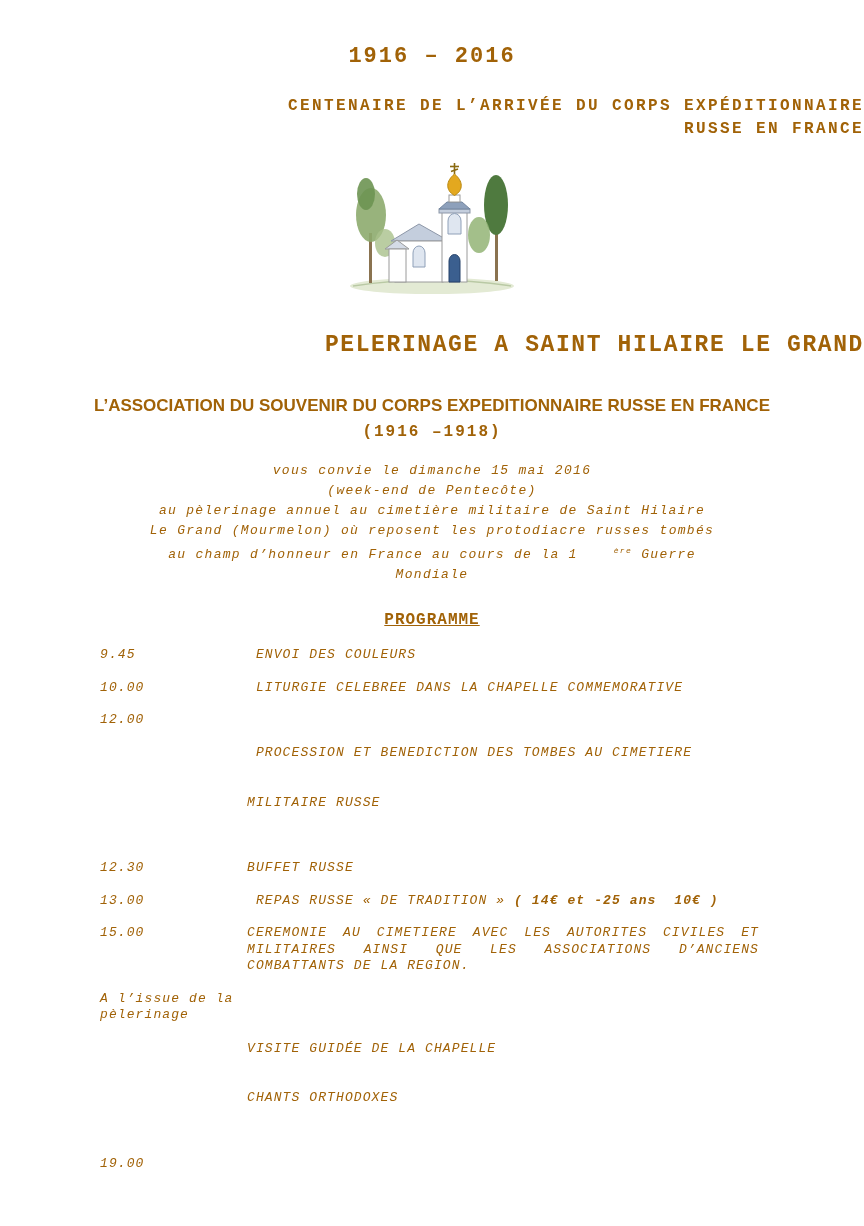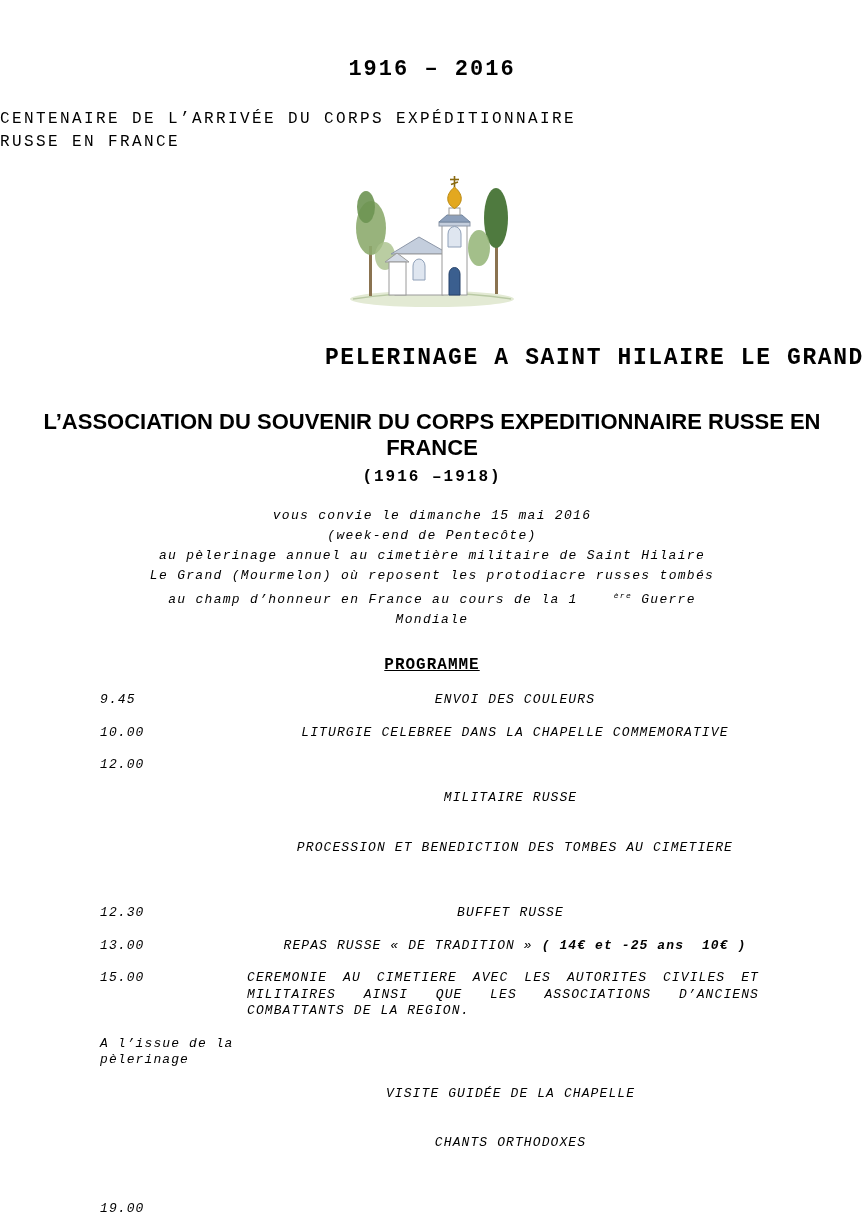--- a/index.html
+++ b/index.html
@@ -2,35 +2,35 @@
 <html><head>
 <meta charset="utf-8">
 <style>
   html, body { margin:0; padding:0; background:#ffffff; }
   .page {
     position:relative;
     width:864px; height:1226px;
     margin:0 auto;
     background:#ffffff;
     box-sizing:border-box;
-    padding-top:57px;
+    padding-top:44px;
     overflow:hidden;
     font-family:"Liberation Mono","DejaVu Sans Mono",monospace;
-    color:#000000;
+    color:#a16207;
   }
   .years {
     text-align:center;
     font-weight:bold;
     font-size:22px;
     letter-spacing:2px;
   }
   .heading {
     margin-top:26px;
-    text-align:left;
-    font-weight:normal;
+    text-align:right;
+    font-weight:bold;
     font-size:16px;
     letter-spacing:2.4px;
     line-height:23px;
   }
   .chapel-wrap {
     margin-top:20px;
     display:flex;
     justify-content:center;
   }
   .main-title {
@@ -39,21 +39,21 @@
     font-weight:bold;
     font-size:23px;
     letter-spacing:1.6px;
     font-family:"Liberation Mono","DejaVu Sans Mono",monospace;
   }
   .assoc1 {
     margin-top:38px;
     text-align:center;
     font-family:"Liberation Sans","DejaVu Sans",sans-serif;
     font-weight:bold;
-    font-size:22px;
+    font-size:17px;
   }
   .assoc2 {
     margin-top:7px;
     text-align:center;
     font-weight:bold;
     font-size:16px;
     letter-spacing:2px;
   }
   .invitation {
     margin-top:20px;
@@ -76,21 +76,21 @@
     margin-top:18px;
     padding-left:100px;
     padding-right:90px;
     font-style:italic;
     font-size:13px;
     letter-spacing:1.1px;
     line-height:16.5px;
   }
   .prog-row { display:flex; margin-bottom:16px; }
   .prog-time { width:147px; flex-shrink:0; }
-  .prog-text { flex:1; white-space:pre-wrap;text-align:center; }
+  .prog-text { flex:1; white-space:pre-wrap; }
   .prog-text .ln { display:block; }
   .prog-text.justify {
     white-space:normal;
     text-align:justify;
     max-width:512px;
   }
   .prog-text.offset { padding-top:17px; }
   .b { font-weight:bold; }
 </style>
 </head>
@@ -177,22 +177,22 @@
     </div>
 
     <div class="prog-row">
       <div class="prog-time">10.00</div>
       <div class="prog-text"><span> LITURGIE CELEBREE DANS LA CHAPELLE COMMEMORATIVE</span></div>
     </div>
 
     <div class="prog-row">
       <div class="prog-time">12.00</div>
       <div class="prog-text">
+        <span class="ln"> PROCESSION ET BENEDICTION DES TOMBES AU CIMETIERE</span>
         <span class="ln">MILITAIRE RUSSE</span>
-        <span class="ln"> PROCESSION ET BENEDICTION DES TOMBES AU CIMETIERE</span>
       </div>
     </div>
 
     <div class="prog-row">
       <div class="prog-time">12.30</div>
       <div class="prog-text"><span>BUFFET RUSSE</span></div>
     </div>
 
     <div class="prog-row">
       <div class="prog-time">13.00</div>

